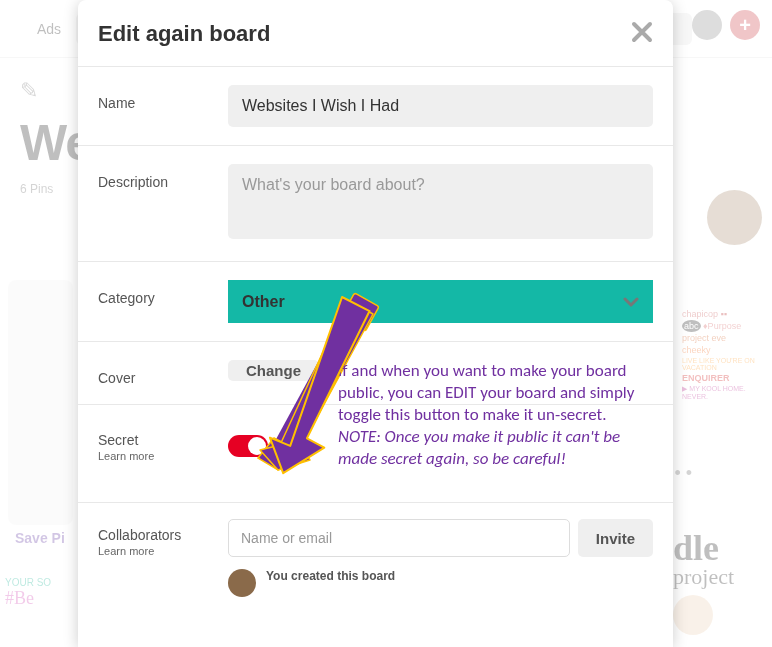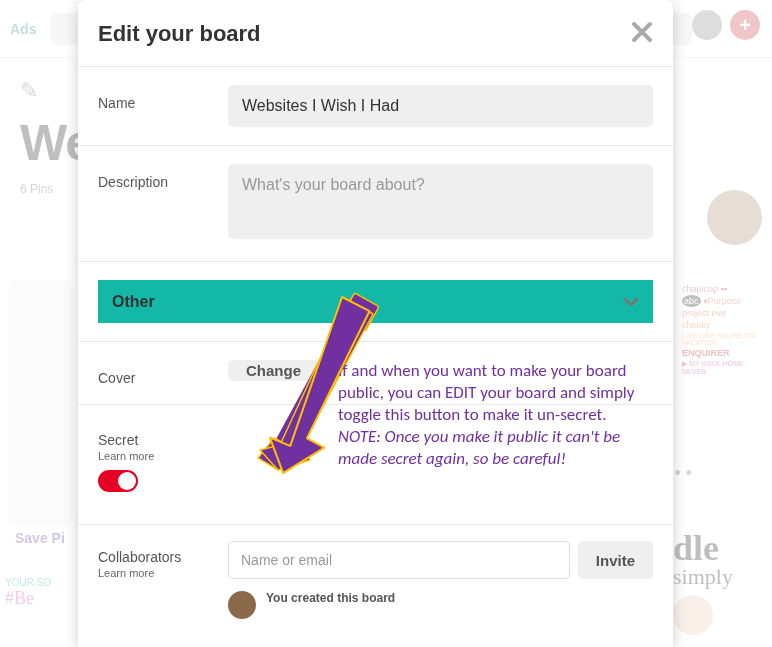--- a/index.html
+++ b/index.html
@@ -22,24 +22,25 @@
       position: absolute;
       top: 0; left: 0; right: 0;
       height: 58px;
       border-bottom: 1px solid #e0e0e0;
       display: flex;
       align-items: center;
       padding: 0 10px;
       z-index: 1;
     }
     .bg-header .ads {
-      font-weight: bold;
+      font-weight: normal;
       font-size: 14px;
-      color: #0f766e;
+      color: #000000;
       margin-right: 15px;
+      margin-left: 27px;
     }
     .bg-header .search {
       flex: 1;
       height: 32px;
       background: #ddd;
       border-radius: 6px;
       margin-right: 70px;
     }
     .bg-header .plus-btn {
       position: absolute;
@@ -112,21 +113,21 @@
       left: 15px;
       top: 530px;
       font-size: 14px;
       font-weight: bold;
       color: #4c1d95;
       z-index: 1;
     }
     .bg-logos {
       position: absolute;
       right: 0;
-      top: 282px;
+      top: 307px;
       width: 90px;
       z-index: 1;
       font-size: 9px;
     }
     .bg-logos div { margin: 2px 0; }
     .bg-bottom-left {
       position: absolute;
       left: 5px;
       bottom: 0;
       width: 70px;
@@ -355,29 +356,29 @@
   <div style="color:#c00;font-weight:bold;">ENQUIRER</div>
   <div style="color:#a07;font-size:7px;">▶ MY KOOL HOME. NEVER.</div>
 </div>
 <div class="bg-dots">• • •</div>
 <div class="bg-bottom-left">
   <div style="font-size:10px;color:#0a8;">YOUR SO</div>
   <div style="font-family:cursive;font-size:18px;color:#c3a;">#Be</div>
 </div>
 <div class="bg-bottom-right">
   <div style="font-family:cursive;font-size:36px;font-weight:bold;line-height:0.9;">dle</div>
-  <div style="font-family:cursive;font-size:22px;">simply</div>
+  <div style="font-family:cursive;font-size:22px;">project</div>
   <div style="width:40px;height:40px;background:#e8c8a8;border-radius:50%;margin-top:5px;"></div>
 </div>
 
 <div class="overlay"></div>
 
 <div class="modal">
   <div class="modal-header">
-    <h2>Edit your board</h2>
+    <h2>Edit again board</h2>
     <span class="close-btn">
       <svg width="22" height="22" viewBox="0 0 22 22">
           <path d="M3 3 L19 19 M19 3 L3 19" stroke="#aaa" stroke-width="4" stroke-linecap="round"></path>
         </svg>
     </span>
   </div>
 
   <div class="form-row">
     <div class="form-label">Name</div>
     <div class="form-control">
@@ -386,40 +387,41 @@
   </div>
 
   <div class="form-row">
     <div class="form-label">Description</div>
     <div class="form-control">
       <textarea class="input-textarea" placeholder="What's your board about?" style=""></textarea>
     </div>
   </div>
 
   <div class="form-row">
+    <div class="form-label">Category</div>
     <div class="form-control">
       <div class="select-box">
         <span>Other</span>
         <span class="chevron">
           <svg width="16" height="10" viewBox="0 0 16 10">
               <path d="M2 2 L8 8 L14 2" stroke="#777" stroke-width="3" fill="none" stroke-linecap="round" stroke-linejoin="round"></path>
             </svg>
         </span>
       </div>
     </div>
   </div>
 
   <div class="form-row">
     <div class="form-label">Cover</div>
     <div class="form-control">
       <button class="btn">Change</button>
     </div>
   </div>
 
-  <div class="form-row" style="padding-top:22px;padding-bottom:32px;flex-direction:column;">
+  <div class="form-row" style="padding-top:22px;padding-bottom:40px;">
     <div class="form-label" style="padding-top:5px;">
       <span>Secret</span>
       <span class="sub">Learn more</span>
     </div>
     <div class="form-control">
       <div class="toggle">
         <div class="toggle-knob"></div>
       </div>
     </div>
   </div>

